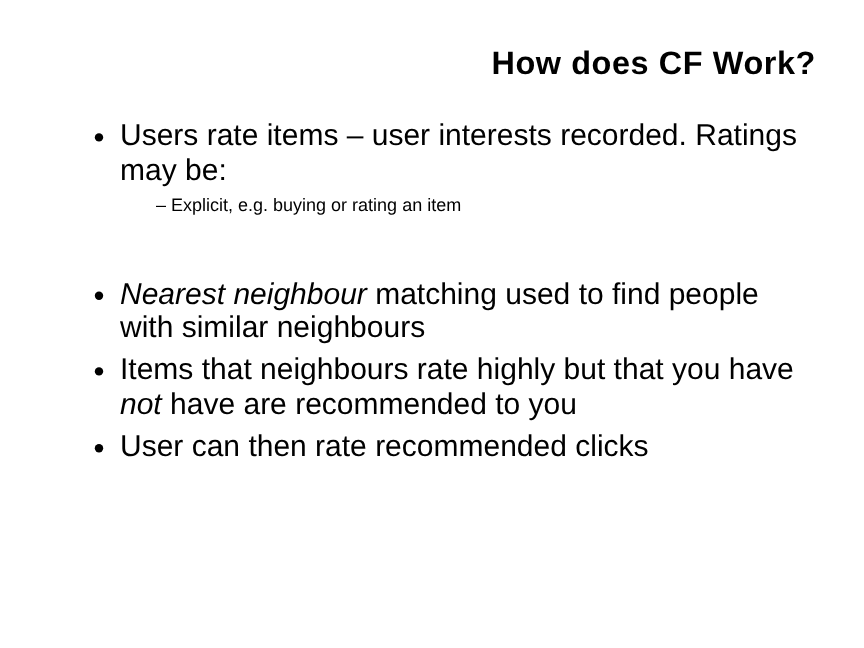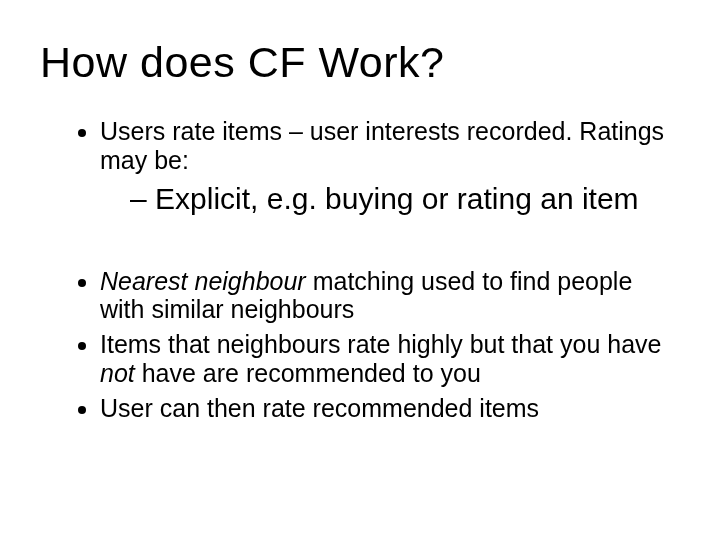--- a/index.html
+++ b/index.html
@@ -11,41 +11,41 @@
     font-family: Arial, Helvetica, sans-serif;
     color: #000;
   }
   .slide {
     box-sizing: border-box;
     width: 720px;
     height: 540px;
     padding: 20px 40px 20px 40px;
   }
   .title {
-    text-align: left;
-    font-size: 43px;
-    font-weight: normal;
+    text-align: right;
+    font-size: 27px;
+    font-weight: bold;
     margin: 18px 0 30px 0;
     letter-spacing: 0.5px;
   }
   ul.level1 {
     list-style: disc;
     margin: 12px;
     padding-left: 48px;
     font-size: 25px;
     line-height: 1.15;
   }
   ul.level1 > li {
     margin-bottom: 6px;
   }
   ul.level2 {
     list-style: none;
     margin: 6px 0 0 0;
     padding-left: 30px;
-    font-size: 30px;
+    font-size: 15px;
     line-height: 1.2;
   }
   ul.level2 > li {
     margin-bottom: 2px;
   }
   ul.level2 > li::before {
     content: "–  ";
   }
   .gap {
     height: 26px;
@@ -70,15 +70,15 @@
 
   <div class="gap"></div>
 
   <ul class="level1">
     <li>
       <em class="ital">Nearest neighbour</em><span> matching used to find people with similar neighbours</span>
     </li>
     <li>
       <span>Items that neighbours rate highly but that you have </span><em class="ital">not</em><span> have are recommended to you</span>
     </li>
-    <li>User can then rate recommended items</li>
+    <li>User can then rate recommended clicks</li>
   </ul>
 </div>
 
 </body></html>

